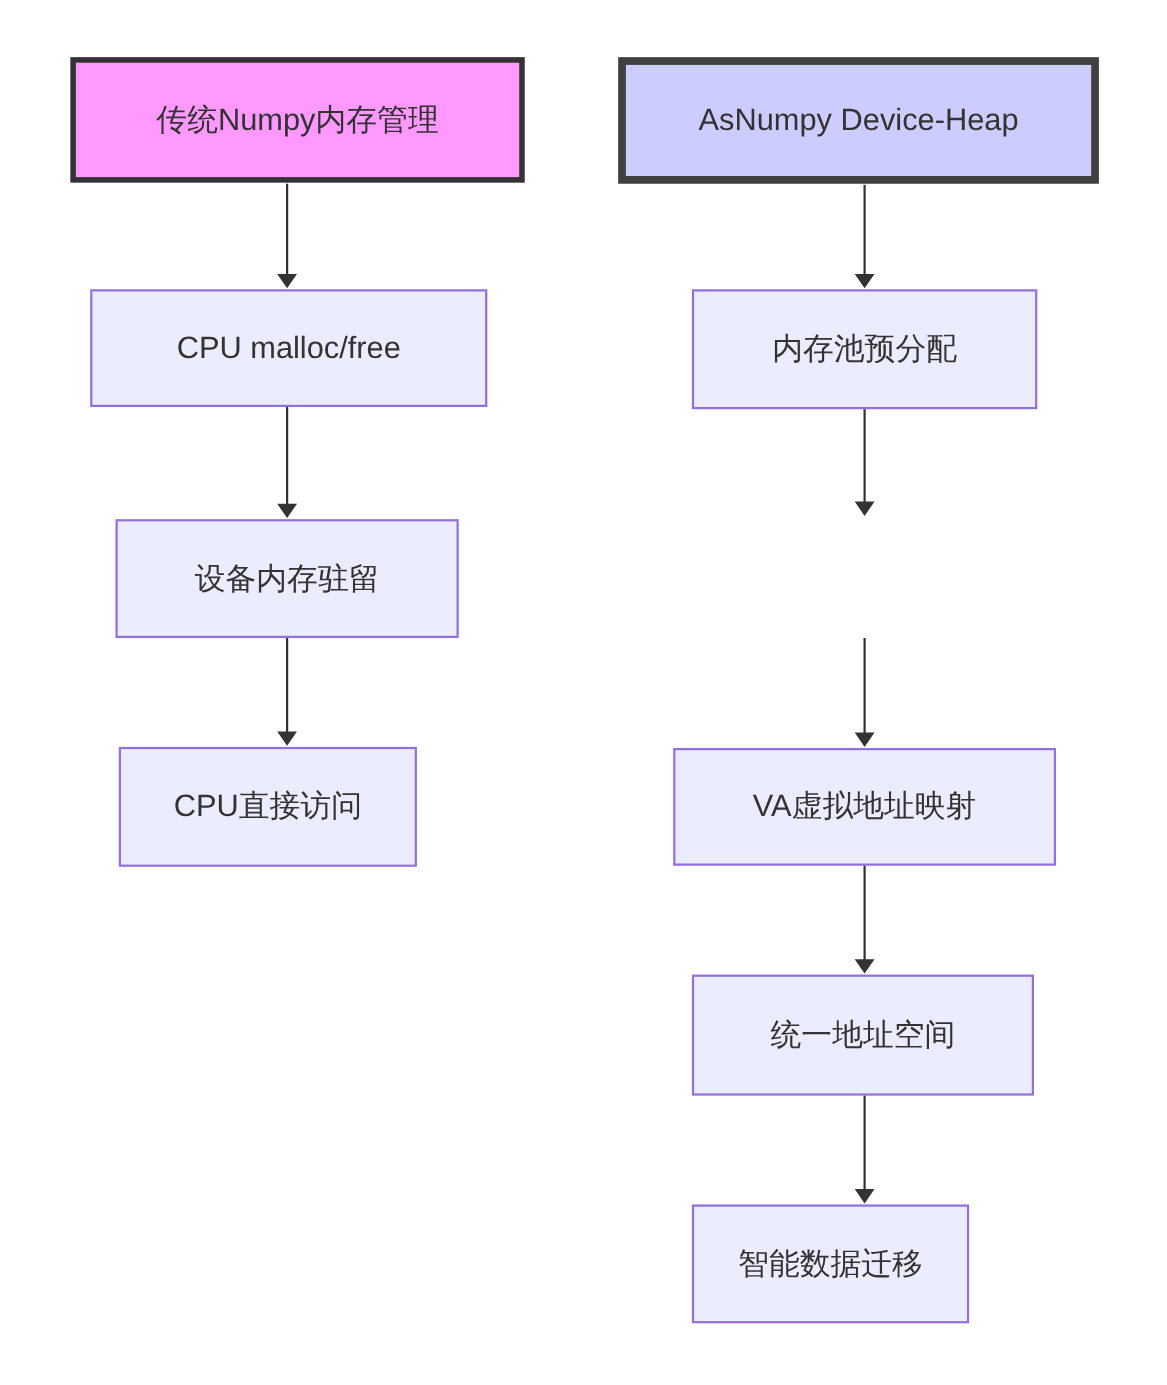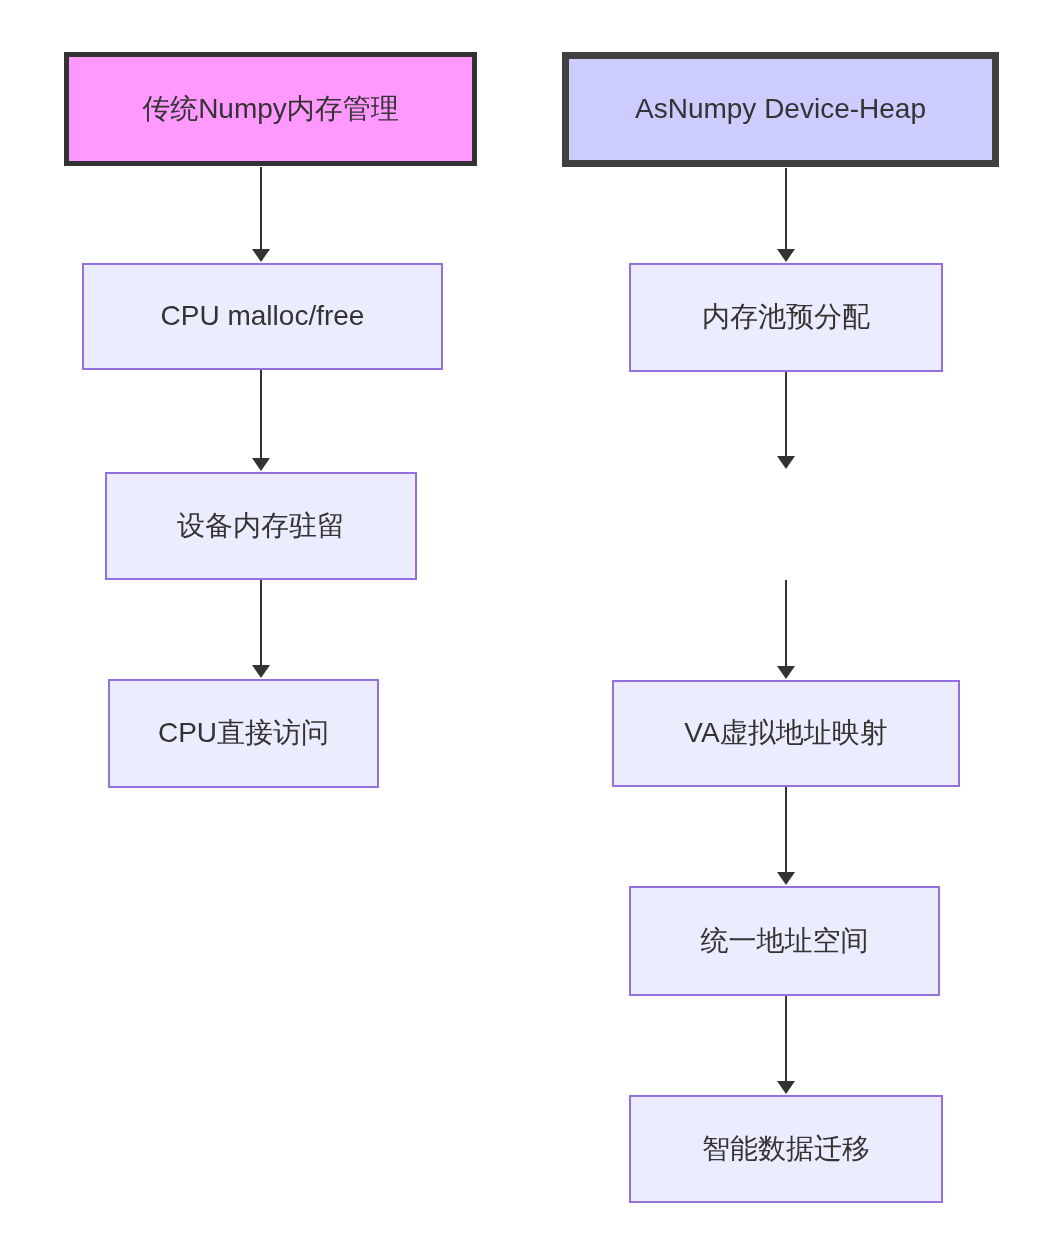--- a/index.html
+++ b/index.html
@@ -140,17 +140,17 @@
 
   <div class="node plain" style="left:629px; top:886px; width:311px; height:110px;">
     <span>统一地址空间</span>
   </div>
 
   <div class="arrow" style="left:777px; top:996px; height:98px;">
     <div class="arrow-line"></div>
     <div class="arrow-head"></div>
   </div>
 
-  <div class="node plain" style="left:629px; top:1095px; width:314px; height:108px;">
+  <div class="node plain" style="left:629px; top:1095px; width:252px; height:108px;">
     <span>智能数据迁移</span>
   </div>
 
 </div>
 
 </body></html>

